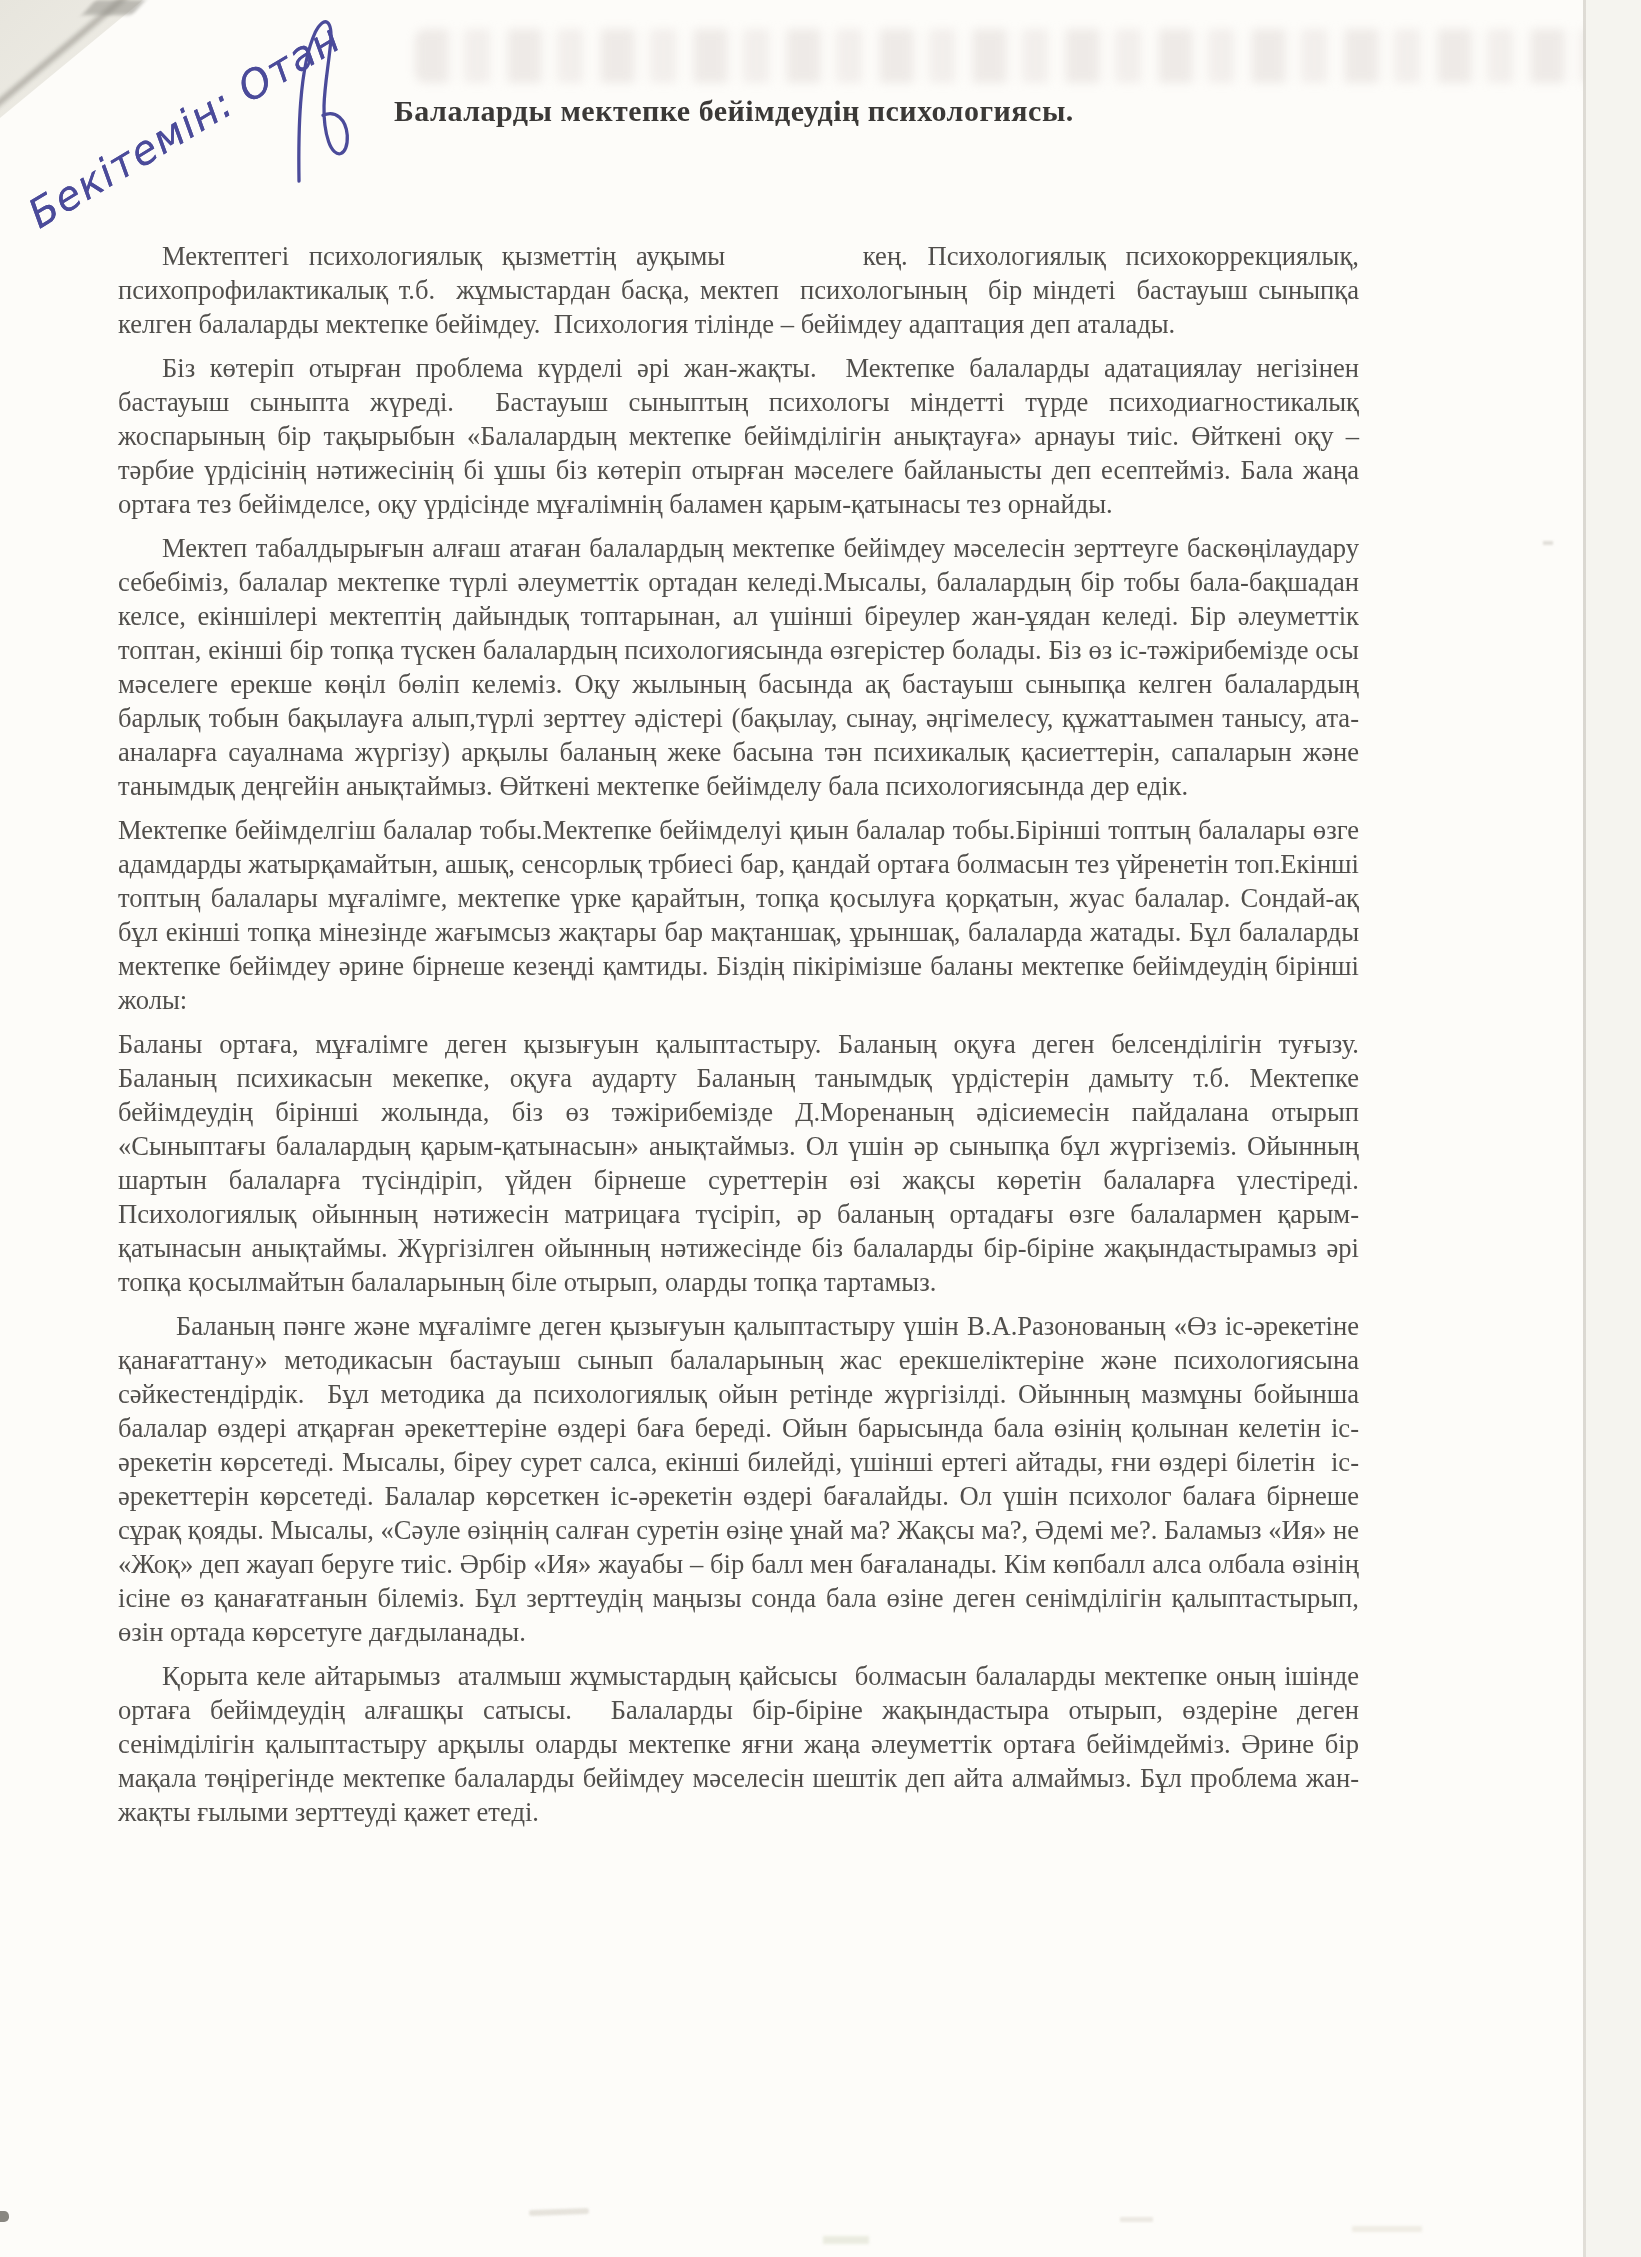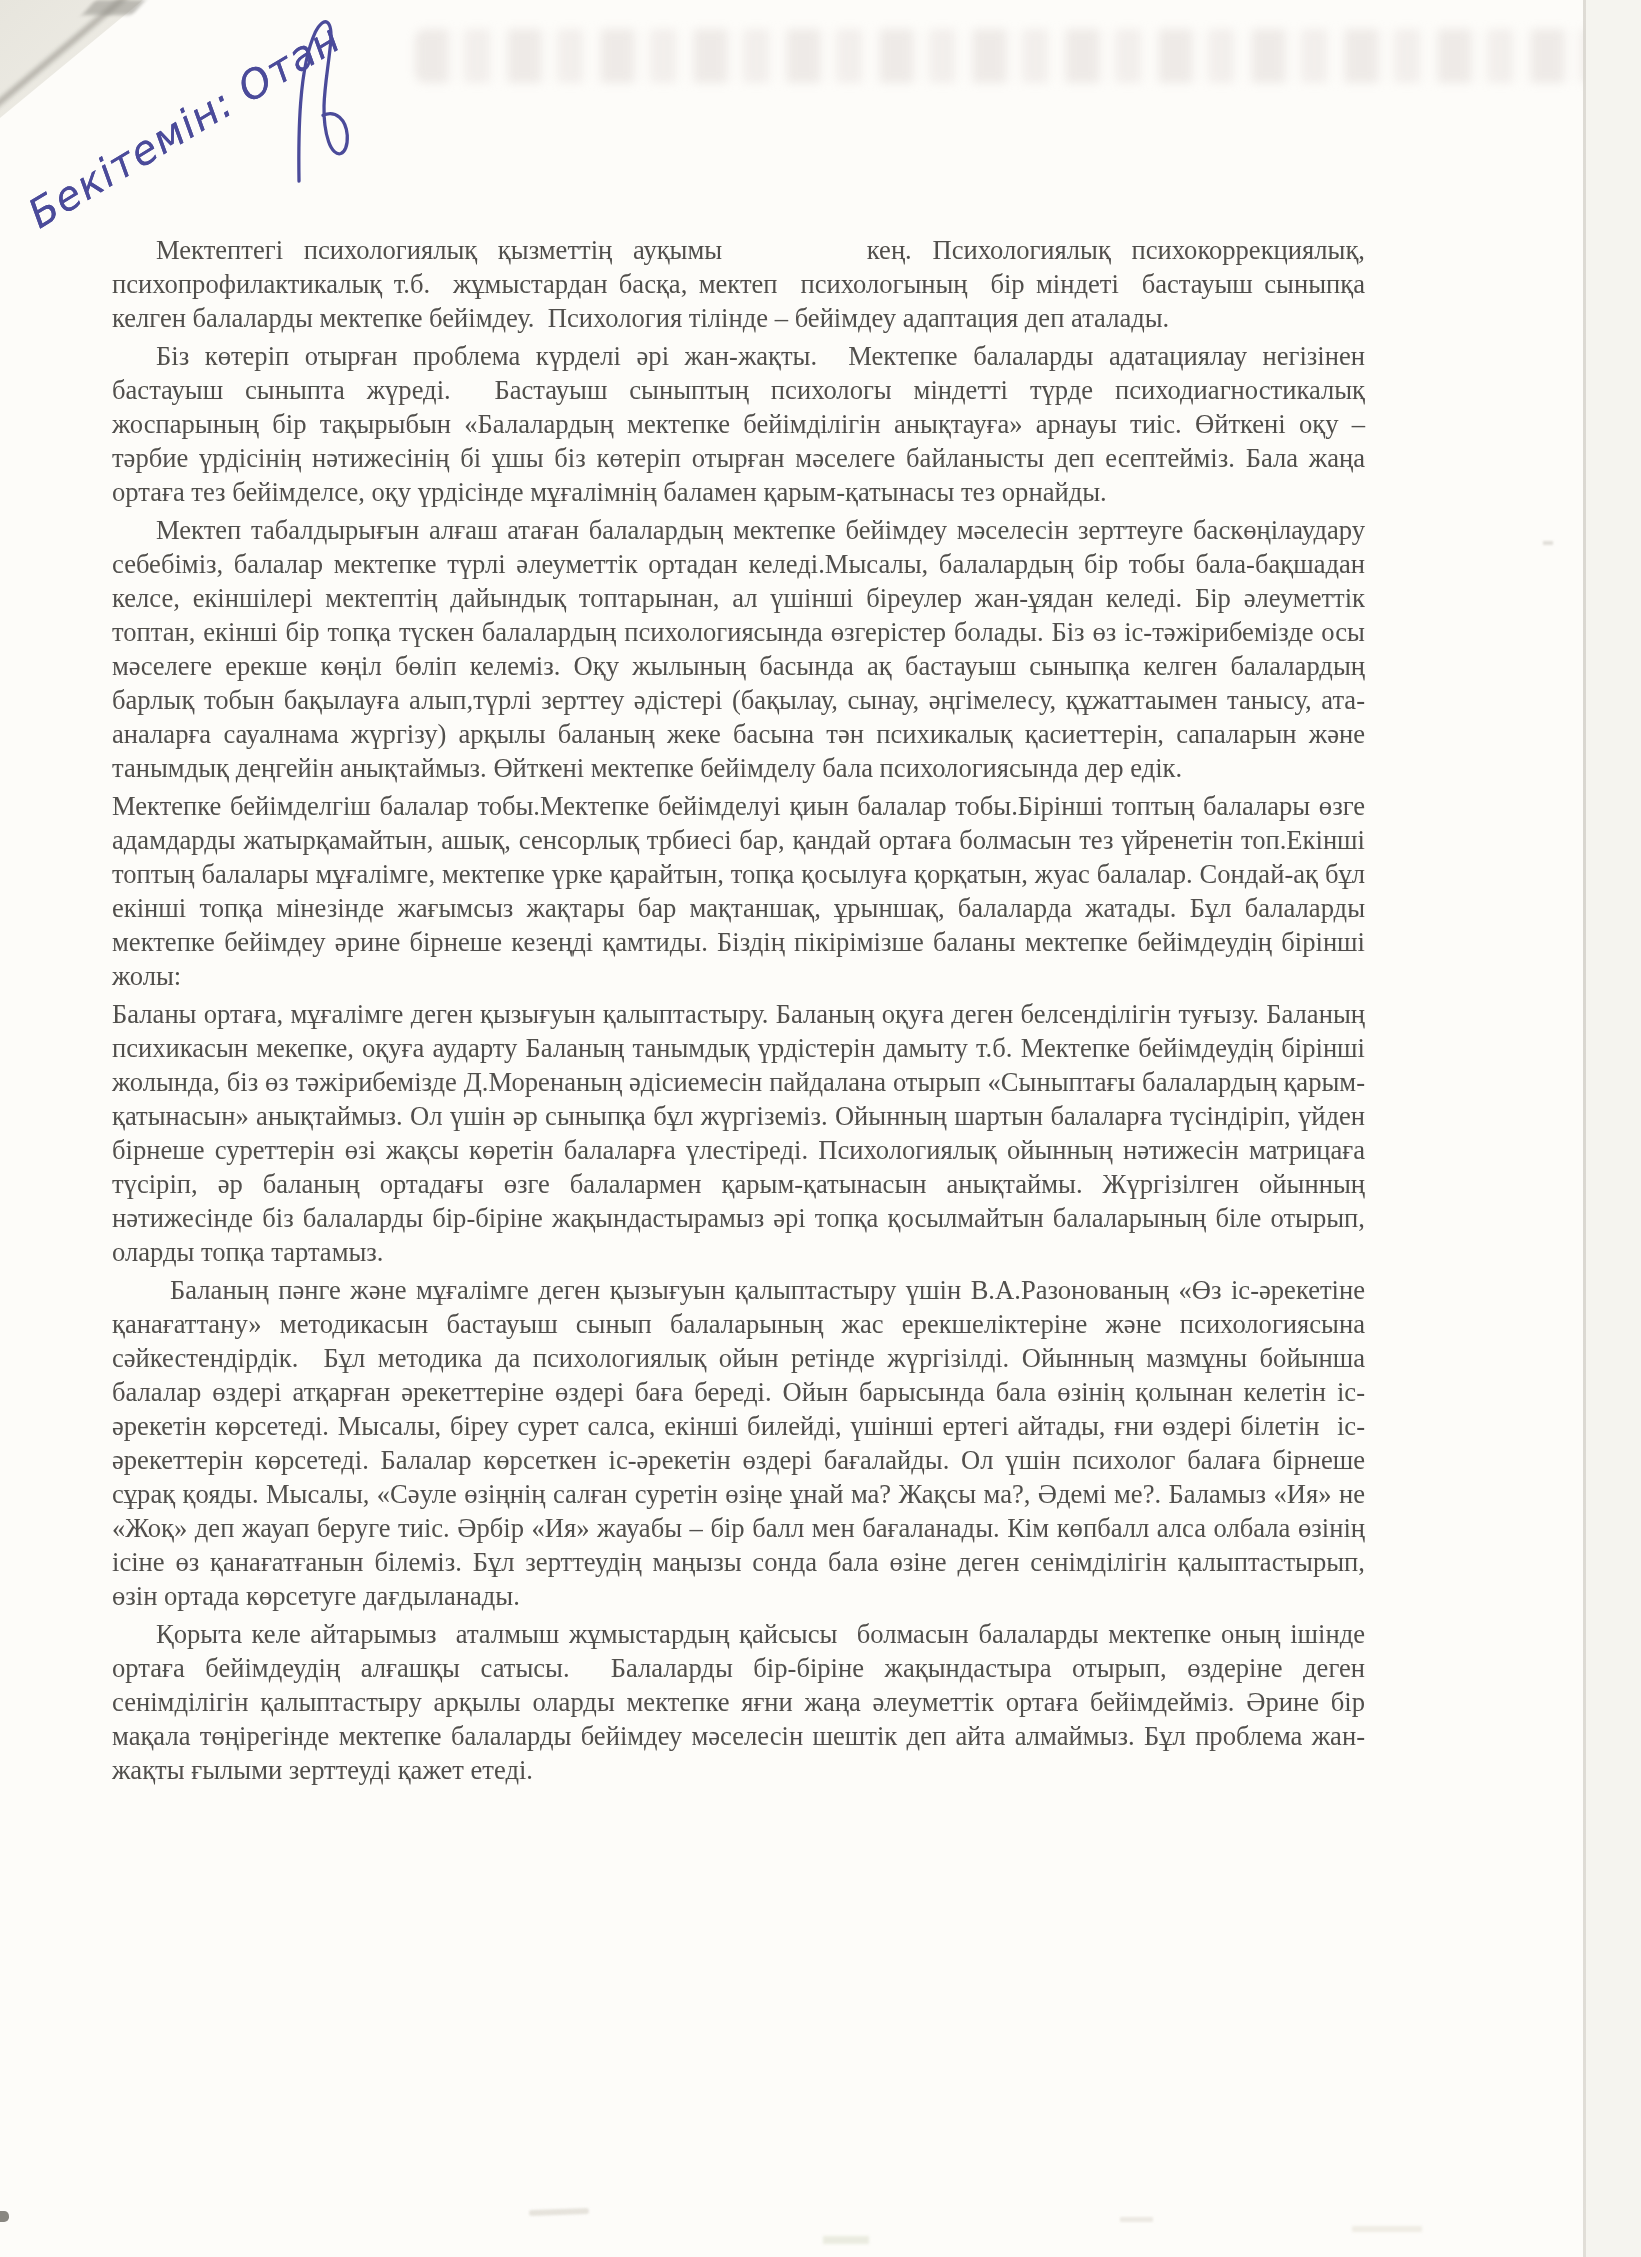--- a/index.html
+++ b/index.html
@@ -75,41 +75,42 @@
   .title {
     position:absolute; left:394px; top:94px;
     font-size:30px; font-weight:bold; color:#3b3937;
     letter-spacing:0.5px;
   }
   .body-text {
     position:absolute; left:108px; top:229px; width:1261px;
     font-size:26.6px; line-height:34px;
     text-align:justify; color:#514f4c;
   }
-  .body-text p { margin:4px; }
+  .body-text p { margin:10px; }
   .body-text p.indent { text-indent:44px; }
   .body-text p.indent-lg { text-indent:58px; }
 </style>
 </head>
 <body>
 
 <div class="scan">
 
   <div class="corner-fold"></div>
   <div class="corner-shadow"></div>
   <div class="corner-dark"></div>
   <div class="ghost-band"></div>
   <div class="edge-right-area"></div>
   <div class="edge-right-line"></div>
 
   <div class="handwriting">Бекітемін: Отан</div>
   <svg class="signature-flourish" width="89" height="179" viewBox="0 0 92 185">
     <path d="M14,168 C20,120 30,52 52,18 C64,1 72,8 66,32 C58,66 44,100 50,132 C54,152 68,150 70,128 C71,112 62,100 48,104" fill="none" stroke="#4b4b9a" stroke-width="3.4" stroke-linecap="round"></path>
   </svg>
 
+  <div class="title">Балаларды мектепке бейімдеудің психологиясы.</div>
 
   <div class="body-text">
     <p class="indent">Мектептегі психологиялық қызметтің ауқымы &nbsp;&nbsp;&nbsp;&nbsp;&nbsp; кең. Психологиялық психокоррекциялық, психопрофилактикалық т.б. &nbsp;жұмыстардан басқа, мектеп &nbsp;психологының &nbsp;бір міндеті &nbsp;бастауыш сыныпқа келген балаларды мектепке бейімдеу. &nbsp;Психология тілінде – бейімдеу адаптация деп аталады.</p>
     <p class="indent">Біз көтеріп отырған проблема күрделі әрі жан-жақты. &nbsp;Мектепке балаларды адатациялау негізінен бастауыш сыныпта жүреді. &nbsp;Бастауыш сыныптың психологы міндетті түрде психодиагностикалық жоспарының бір тақырыбын «Балалардың мектепке бейімділігін анықтауға» арнауы тиіс. Өйткені оқу – тәрбие үрдісінің нәтижесінің бі ұшы біз көтеріп отырған мәселеге байланысты деп есептейміз. Бала жаңа ортаға тез бейімделсе, оқу үрдісінде мұғалімнің баламен қарым-қатынасы тез орнайды.</p>
     <p class="indent">Мектеп табалдырығын алғаш атаған балалардың мектепке бейімдеу мәселесін зерттеуге баскөңілаудару себебіміз, балалар мектепке түрлі әлеуметтік ортадан келеді.Мысалы, балалардың бір тобы бала-бақшадан келсе, екіншілері мектептің дайындық топтарынан, ал үшінші біреулер жан-ұядан келеді. Бір әлеуметтік топтан, екінші бір топқа түскен балалардың психологиясында өзгерістер болады. Біз өз іс-тәжірибемізде осы мәселеге ерекше көңіл бөліп келеміз. Оқу жылының басында ақ бастауыш сыныпқа келген балалардың барлық тобын бақылауға алып,түрлі зерттеу әдістері (бақылау, сынау, әңгімелесу, құжаттаымен танысу, ата-аналарға сауалнама жүргізу) арқылы баланың жеке басына тән психикалық қасиеттерін, сапаларын және танымдық деңгейін анықтаймыз. Өйткені мектепке бейімделу бала психологиясында дер едік.</p>
     <p>Мектепке бейімделгіш балалар тобы.Мектепке бейімделуі қиын балалар тобы.Бірінші топтың балалары өзге адамдарды жатырқамайтын, ашық, сенсорлық трбиесі бар, қандай ортаға болмасын тез үйренетін топ.Екінші топтың балалары мұғалімге, мектепке үрке қарайтын, топқа қосылуға қорқатын, жуас балалар. Сондай-ақ бұл екінші топқа мінезінде жағымсыз жақтары бар мақтаншақ, ұрыншақ, балаларда жатады. Бұл балаларды мектепке бейімдеу әрине бірнеше кезеңді қамтиды. Біздің пікірімізше баланы мектепке бейімдеудің бірінші жолы:</p>
     <p>Баланы ортаға, мұғалімге деген қызығуын қалыптастыру. Баланың оқуға деген белсенділігін туғызу. Баланың психикасын мекепке, оқуға аударту Баланың танымдық үрдістерін дамыту т.б. Мектепке бейімдеудің бірінші жолында, біз өз тәжірибемізде Д.Моренаның әдісиемесін пайдалана отырып «Сыныптағы балалардың қарым-қатынасын» анықтаймыз. Ол үшін әр сыныпқа бұл жүргіземіз. Ойынның шартын балаларға түсіндіріп, үйден бірнеше суреттерін өзі жақсы көретін балаларға үлестіреді. Психологиялық ойынның нәтижесін матрицаға түсіріп, әр баланың ортадағы өзге балалармен қарым-қатынасын анықтаймы. Жүргізілген ойынның нәтижесінде біз балаларды бір-біріне жақындастырамыз әрі топқа қосылмайтын балаларының біле отырып, оларды топқа тартамыз.</p>
     <p class="indent-lg">Баланың пәнге және мұғалімге деген қызығуын қалыптастыру үшін В.А.Разонованың «Өз іс-әрекетіне қанағаттану» методикасын бастауыш сынып балаларының жас ерекшеліктеріне және психологиясына сәйкестендірдік. &nbsp;Бұл методика да психологиялық ойын ретінде жүргізілді. Ойынның мазмұны бойынша балалар өздері атқарған әрекеттеріне өздері баға береді. Ойын барысында бала өзінің қолынан келетін іс-әрекетін көрсетеді. Мысалы, біреу сурет салса, екінші билейді, үшінші ертегі айтады, ғни өздері білетін &nbsp;іс-әрекеттерін көрсетеді. Балалар көрсеткен іс-әрекетін өздері бағалайды. Ол үшін психолог балаға бірнеше сұрақ қояды. Мысалы, «Сәуле өзіңнің салған суретін өзіңе ұнай ма? Жақсы ма?, Әдемі ме?. Баламыз «Ия» не «Жоқ» деп жауап беруге тиіс. Әрбір «Ия» жауабы – бір балл мен бағаланады. Кім көпбалл алса олбала өзінің ісіне өз қанағатғанын білеміз. Бұл зерттеудің маңызы сонда бала өзіне деген сенімділігін қалыптастырып, өзін ортада көрсетуге дағдыланады.</p>
     <p class="indent">Қорыта келе айтарымыз &nbsp;аталмыш жұмыстардың қайсысы &nbsp;болмасын балаларды мектепке оның ішінде ортаға бейімдеудің алғашқы сатысы. &nbsp;Балаларды бір-біріне жақындастыра отырып, өздеріне деген сенімділігін қалыптастыру арқылы оларды мектепке яғни жаңа әлеуметтік ортаға бейімдейміз. Әрине бір мақала төңірегінде мектепке балаларды бейімдеу мәселесін шештік деп айта алмаймыз. Бұл проблема жан-жақты ғылыми зерттеуді қажет етеді.</p>
   </div>

